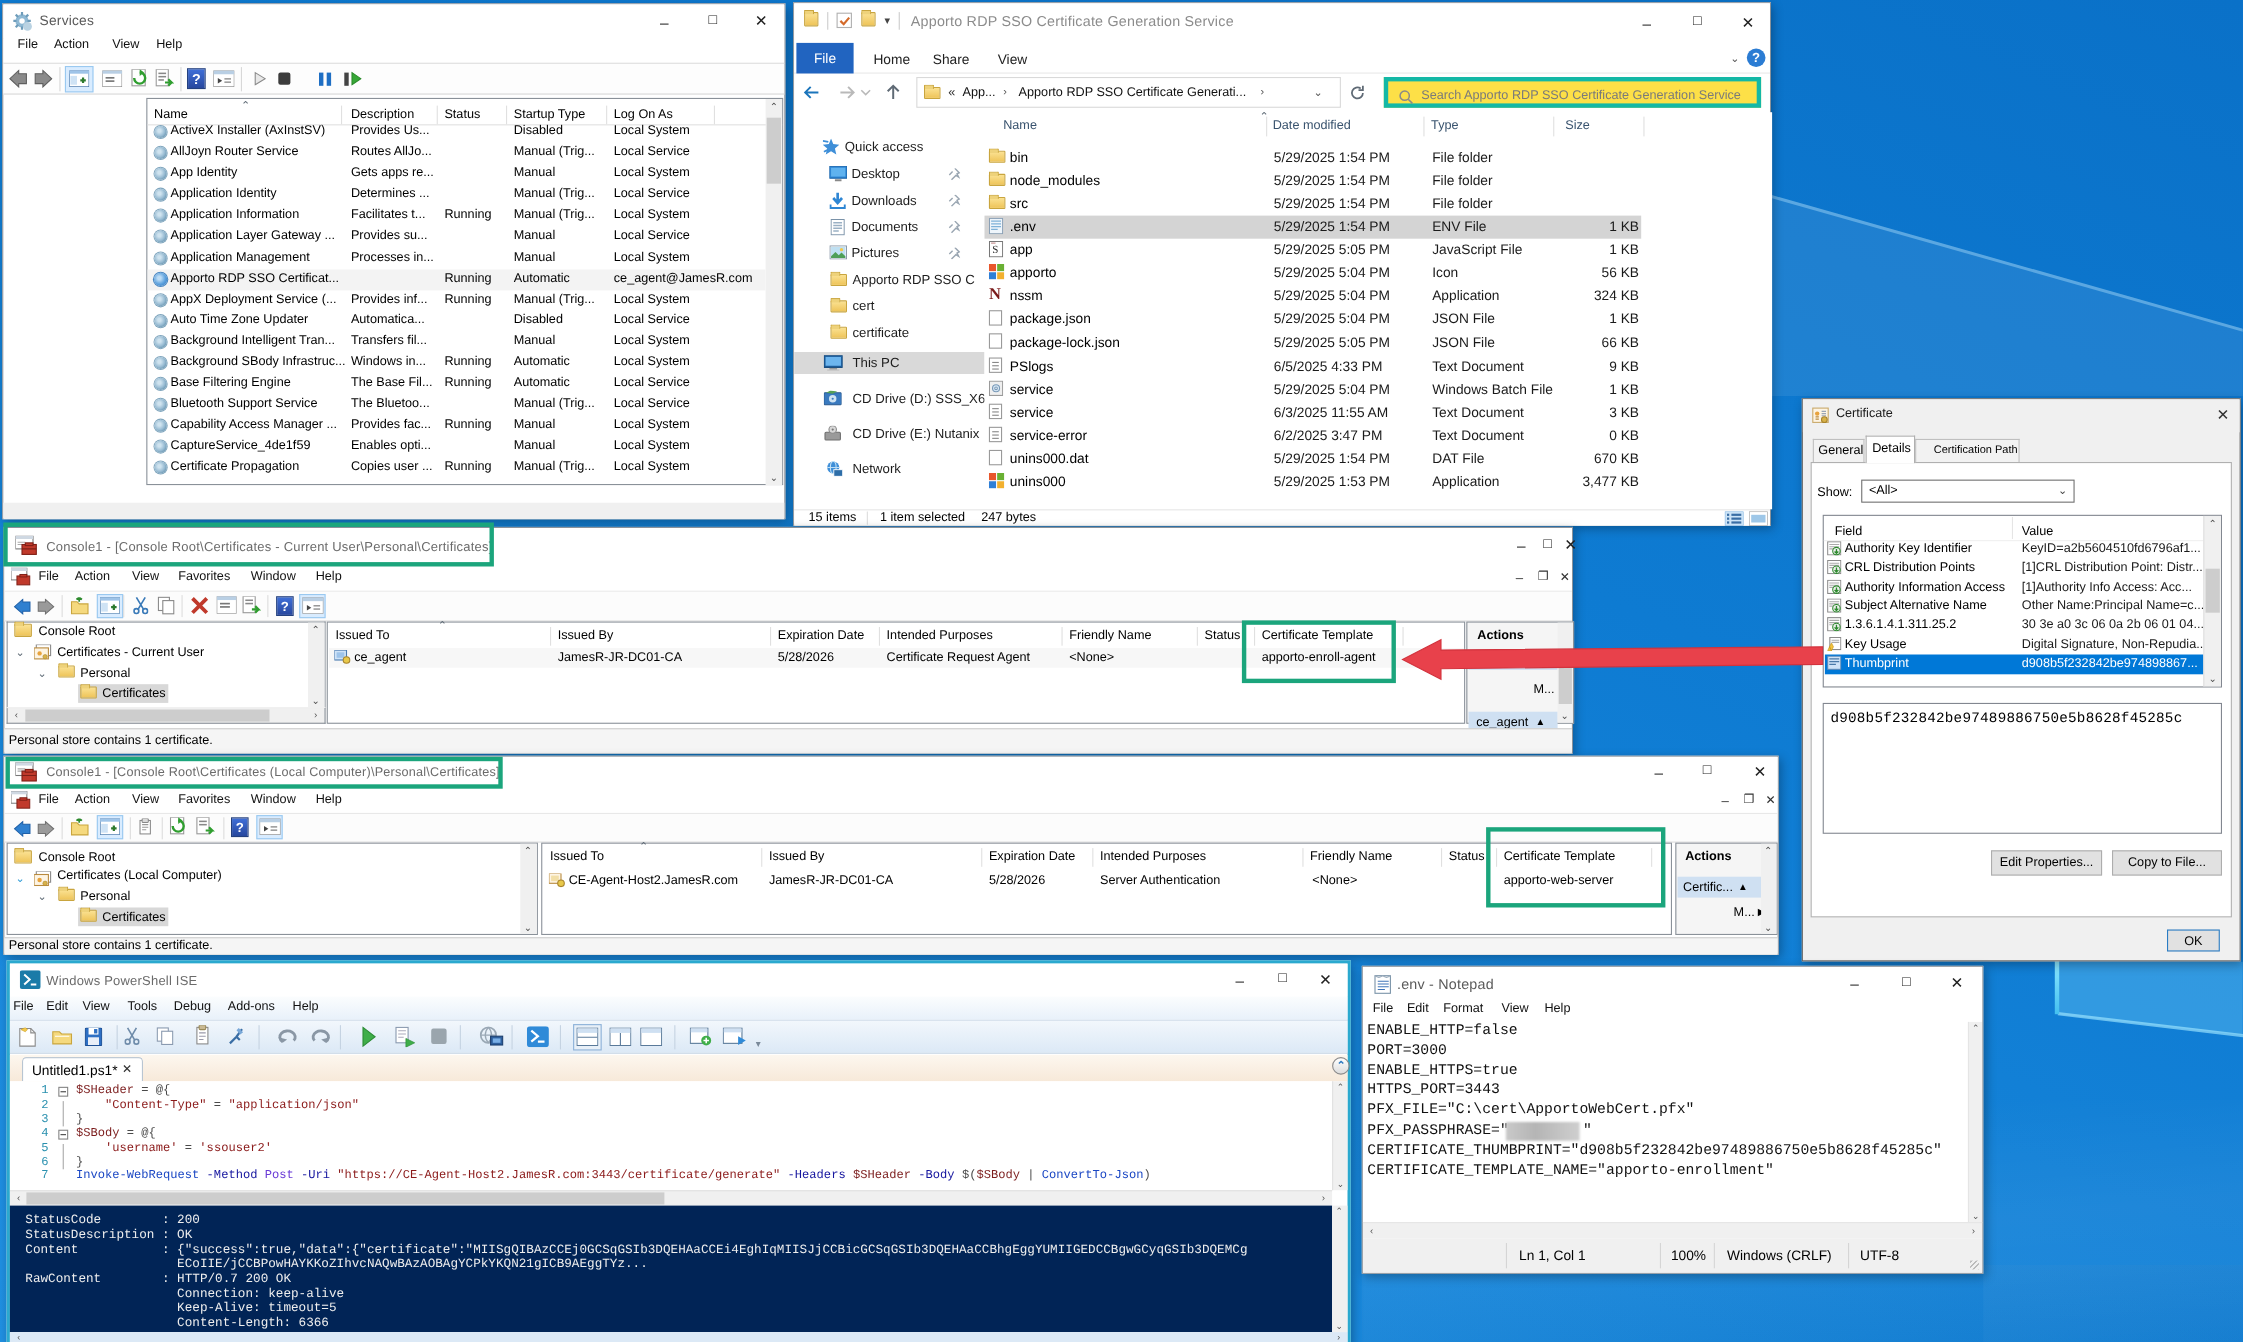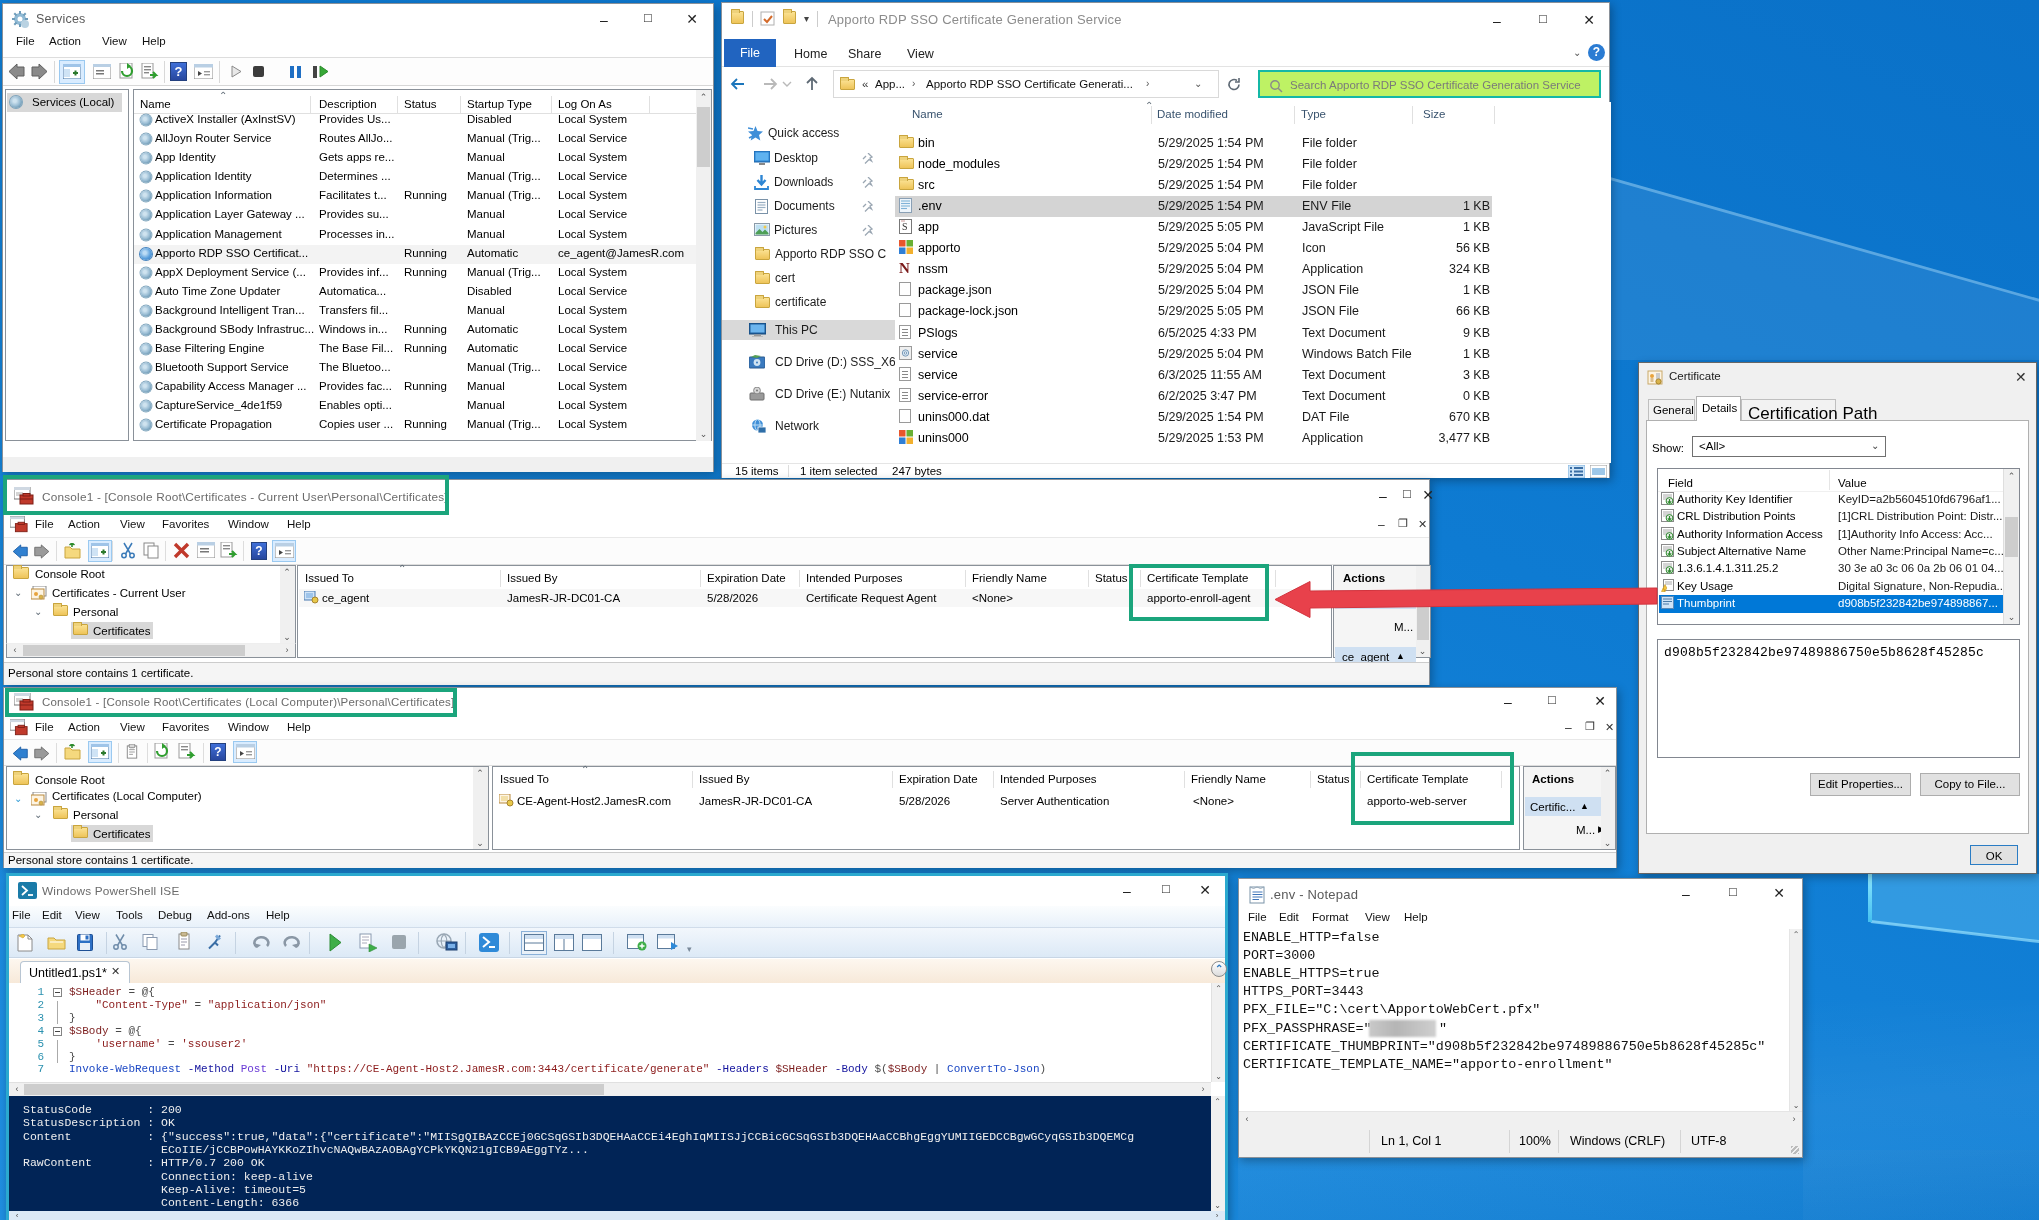--- a/index.html
+++ b/index.html
@@ -110,25 +110,20 @@
       </svg>
   <div class="a" style="left:250px;top:8px;width:11px;height:11px;background:#3c3c3c;border-radius:2px"></div>
   <div class="a" style="left:287px;top:8px;width:4px;height:12px;background:#1f6fc4"></div>
   <div class="a" style="left:294px;top:8px;width:4px;height:12px;background:#1f6fc4"></div>
   <div class="a" style="left:310px;top:8px;width:4px;height:12px;background:#444"></div>
   <svg class="a" style="left:316px;top:7px" width="10" height="13" viewBox="0 0 10 13">
         <path d="M1 1 L9 6.5 L1 12 Z" fill="#37a837" stroke="#2c8c2c"></path>
       </svg>
  </div>
 
- <div class="a" style="left:2px;top:85px;width:124px;height:352px;background:#fff;border:1px solid #8a9199">
-  <div class="a" style="left:1px;top:3px;width:115px;height:19px;background:#d8d8d8"></div>
-  <div class="gear" style="left:4px;top:6px"></div>
-  <span class="a" style="left:26px;top:6px">Services (Local)</span>
- </div>
 
  <div class="a" style="left:130px;top:85px;width:579px;height:352px;background:#fff;border:1px solid #8a9199">
 
   <span class="a chev" style="left:85px;top:0px;font-size:10px">⌃</span>
   <div class="a" style="left:0;top:4px;width:100%;height:20px;border-bottom:1px solid #e0e0e0">
    <span class="a" style="left:6px;top:4px">Name</span>
         <span class="a" style="left:185px;top:4px">Description</span>
         <span class="a" style="left:270px;top:4px">Status</span>
         <span class="a" style="left:333px;top:4px">Startup Type</span>
         <span class="a" style="left:424px;top:4px">Log On As</span>
@@ -291,21 +286,21 @@
    <span class="a" style="left:41px;top:7px;color:#111">App...</span>
    <span class="a" style="left:78px;top:7px;color:#555;font-size:10px">›</span>
    <span class="a" style="left:92px;top:7px;color:#111">Apporto RDP SSO Certificate Generati...</span>
    <span class="a" style="left:312px;top:7px;color:#555;font-size:10px">›</span>
    <span class="a" style="left:360px;top:7px;color:#555;font-size:10px">⌄</span>
   </div>
   <svg class="a" style="left:505px;top:10px" width="15" height="15" viewBox="0 0 15 15">
         <path d="M12 7.5 a5 5 0 1 1 -2 -4" fill="none" stroke="#5f6a75" stroke-width="1.6"></path>
         <path d="M12 1 l0 4 -4 0" fill="none" stroke="#5f6a75" stroke-width="1.6"></path>
       </svg>
-  <div class="a" style="left:536px;top:3px;width:343px;height:28px;background:#bef264;border:2px solid #14b8a6">
+  <div class="a" style="left:536px;top:3px;width:343px;height:28px;background:#fde047;border:4px solid #14b8a6">
    <svg class="a" style="left:9px;top:7px" width="14" height="14" viewBox="0 0 14 14">
           <circle cx="6" cy="6" r="4.2" fill="none" stroke="#8a8a8a" stroke-width="1.4"></circle>
           <line x1="9.2" y1="9.2" x2="13" y2="13" stroke="#8a8a8a" stroke-width="1.4"></line>
         </svg>
    <span class="a" style="left:30px;top:7px;color:#7a7a7a;white-space:nowrap">Search Apporto RDP SSO Certificate Generation Service</span>
   </div>
  </div>
 
  <div class="a" id="nav" style="left:0;top:99px;width:173px;height:361px;background:#fff">
 <div class="a" style="left:0;top:218px;width:173px;height:20px;background:#d9d9d9"></div>
@@ -538,21 +533,21 @@
       </svg>
   <span class="a" style="left:30px;top:7px;color:#1a1a1a">Certificate</span>
   <span class="a" style="left:376px;top:6px;color:#333;font-size:14px">✕</span>
  </div>
 
  <div class="a" style="left:9px;top:36px;width:47px;height:21px;background:#f2f2f2;border:1px solid #bfbfbf;border-bottom:none"></div>
  <span class="a" style="left:14px;top:41px;font-size:11.5px">General</span>
  <div class="a" style="left:57px;top:33px;width:45px;height:25px;background:#fff;border:1px solid #b0b0b0;border-bottom:none;z-index:2"></div>
  <span class="a" style="left:63px;top:39px;z-index:3;font-size:11.5px">Details</span>
  <div class="a" style="left:102px;top:36px;width:95px;height:21px;background:#f2f2f2;border:1px solid #bfbfbf;border-bottom:none"></div>
- <span class="a" style="left:109px;top:41px;font-size:17px">Certification Path</span>
+ <span class="a" style="left:119px;top:41px;font-size:10px">Certification Path</span>
 
  <div class="a" style="left:7px;top:57px;width:383px;height:414px;background:#fff;border:1px solid #b0b0b0">
   <span class="a" style="left:5px;top:21px">Show:</span>
   <div class="a" style="left:45px;top:15px;width:194px;height:21px;background:#fff;border:1px solid #707070">
    <span class="a" style="left:6px;top:3px">&lt;All&gt;</span>
    <span class="a" style="left:178px;top:3px;color:#444;font-size:10px">⌄</span>
   </div>
 
   <div class="a" style="left:10px;top:47px;width:363px;height:157px;border:1px solid #828790;background:#fff">
    <span class="a" style="left:10px;top:8px">Field</span>

